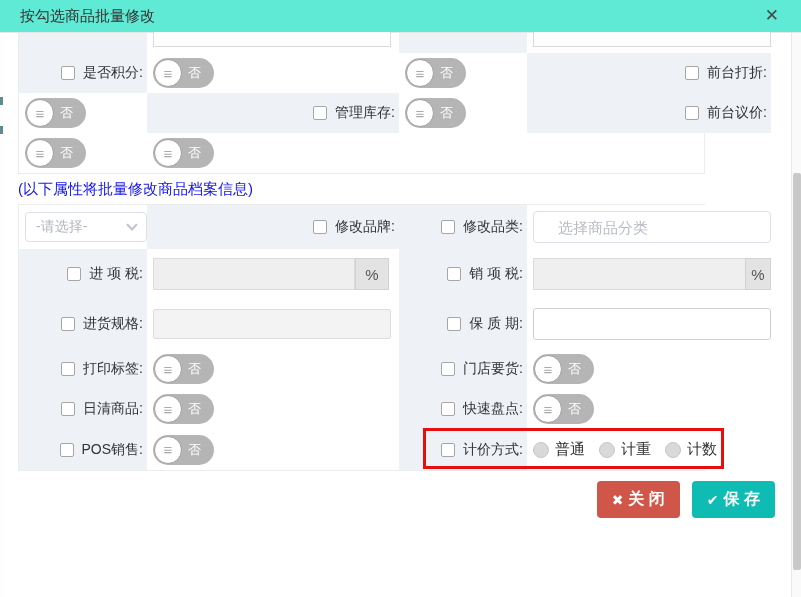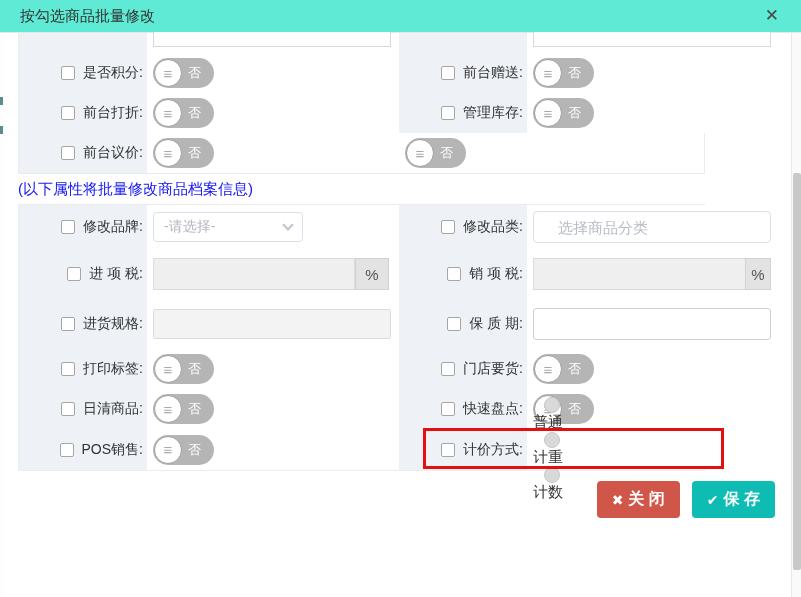--- a/index.html
+++ b/index.html
@@ -105,21 +105,21 @@
   .plain-gray {
     width:238px; height:30px; background:#f3f3f3; border:1px solid #dcdcdc;
     border-radius:2px;
   }
   .plain-white {
     width:238px; height:32px; background:#fff; border:1px solid #cfcfcf;
     border-radius:3px;
   }
 
   
-  .radio-group { display:flex; align-items:center;flex-direction:column; }
+  .radio-group { display:flex; align-items:center; }
   .radio {
     width:16px; height:16px; border-radius:50%; background:#d9d9d9;
     border:1px solid #c7c7c7; margin-right:6px; flex:0 0 auto; cursor:pointer;
   }
   .radio-label { font-size:15px; color:#333; margin-right:14px; }
 
   
   .red-annotation {
     position:absolute; left:404px; top:223px; width:301px; height:41px;
     border:3px solid #e60f0f; pointer-events:none;
@@ -185,24 +185,20 @@
       <div class="cell lbl">
         <span class="cb"></span>
         <span>是否积分:</span>
       </div>
       <div class="cell ctl">
         <span class="toggle">
           <span class="knob">≡</span>
           <span class="tt">否</span>
         </span>
       </div>
-      <div class="cell lbl">
-        <span class="cb"></span>
-        <span>前台赠送:</span>
-      </div>
       <div class="cell ctl">
         <span class="toggle">
           <span class="knob">≡</span>
           <span class="tt">否</span>
         </span>
       </div>
 
       <div class="cell lbl">
         <span class="cb"></span>
         <span>前台打折:</span>
@@ -239,29 +235,29 @@
           <span class="knob">≡</span>
           <span class="tt">否</span>
         </span>
       </div>
     </div>
 
     <div class="note">(以下属性将批量修改商品档案信息)</div>
 
     <div class="form-grid sec-b">
 
-      <div class="cell lbl">
-        <span class="cb"></span>
-        <span>修改品牌:</span>
-      </div>
       <div class="cell ctl">
         <div class="select-box">
           <span class="select-text">-请选择-</span>
           <span class="chevron"></span>
         </div>
+      </div>
+      <div class="cell lbl">
+        <span class="cb"></span>
+        <span>修改品牌:</span>
       </div>
       <div class="cell lbl">
         <span class="cb"></span>
         <span>修改品类:</span>
       </div>
       <div class="cell ctl">
         <input class="txt-input" placeholder="选择商品分类" style="">
       </div>
 
       <div class="cell lbl">

